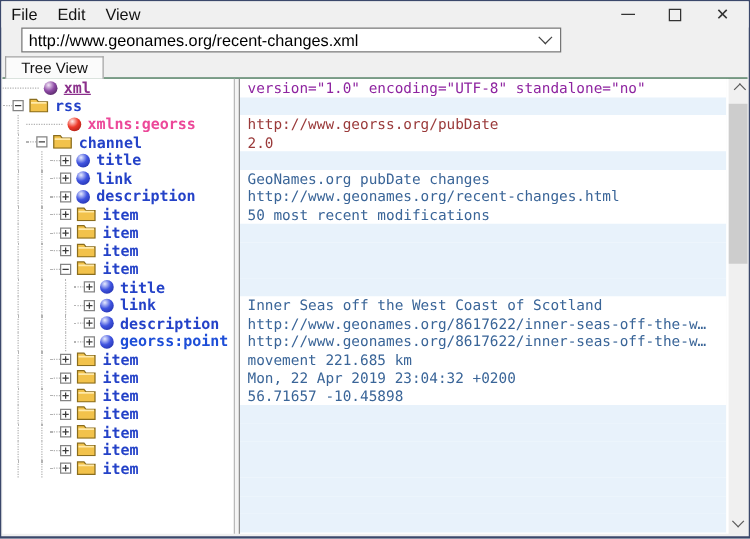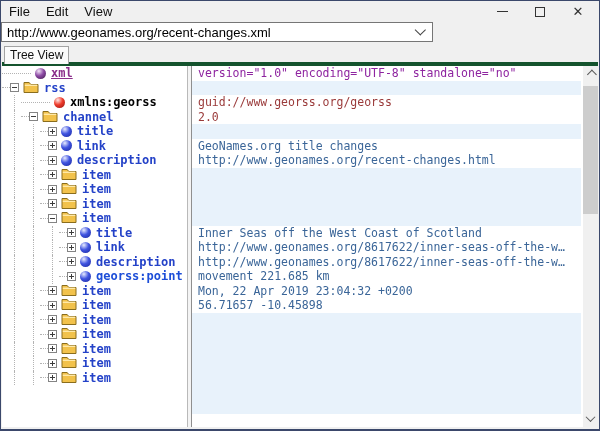--- a/index.html
+++ b/index.html
@@ -16,38 +16,38 @@
   
   .menubar { height: 21px; display: flex; align-items: flex-start; background: #f0f0f0; }
   .menu-item { font-size: 13px; color: #111; padding: 0 8px; height: 21px; line-height: 21px; cursor: default; }
   .win-controls { margin-left: auto; display: flex; align-items: center; height: 21px; }
   .wc { width: 38px; height: 21px; display: flex; align-items: center; justify-content: center; }
   .wc-min i { display:block; width: 11px; height: 1px; background: #333; }
   .wc-max i { display:block; width: 10px; height: 10px; border: 1px solid #333; }
   .wc-close { font-size: 13px; color: #333; line-height: 1; margin-right: 2px; }
 
   
-  .address-row { height: 21px; padding: 0 0 0 0; }
+  .address-row { height: 21px; padding: 0 0 0 16px; }
   .combobox { width: 432px; height: 20px; background: #fff; border: 1px solid #767676;
               display: flex; align-items: center; }
   .combobox input { flex: 1; border: none; outline: none; font-family: "Liberation Sans", sans-serif;
                     font-size: 13px; color: #000; padding: 0 0 0 5px; background: transparent; }
   .combo-btn { width: 22px; height: 18px; display: flex; align-items: center; justify-content: center; }
   .chev-down { width: 8px; height: 8px; border-left: 1px solid #444; border-bottom: 1px solid #444;
                transform: rotate(-45deg) translate(1px,-2px); }
 
   
   .tabrow { height: 18px; margin-top: 1px; padding-left: 3px; position: relative; z-index: 2; }
-  .tab { display: inline-block; height: 18px; line-height: 17px; padding: 0 5px;
+  .tab { display: inline-block; height: 18px; line-height: 17px; padding: 0 12px;
          font-size: 12px; color: #111; background: #fbfbfb;
          border: 1px solid #a3a3a3; border-bottom: none; position: relative; top: 1px; }
 
   
   .content { position: absolute; left: 1px; right: 1px; top: 61px; bottom: 2px;
-             border-top: 4px solid #14532d; background: #f0f0f0; display: flex; z-index: 1; }
+             border-top: 1px solid #14532d; background: #f0f0f0; display: flex; z-index: 1; }
 
   .tree-panel { width: 186px; background: #fff; overflow: hidden; border-right: 1px solid #b9b9b9; }
   .splitter { width: 4px; background: #f4f4f4; border-right: 1px solid #8f8f8f; }
 
   .trow { height: 14.5px; display: flex; align-items: center; white-space: nowrap;
           font-family: "DejaVu Sans Mono", "Liberation Mono", monospace;
           font-size: 12px; font-weight: bold; cursor: default; }
   .gd { width: 19px; align-self: stretch; position: relative; flex: none; }
   .gd::before { content:''; position: absolute; left: 12px; top: 0; bottom: 0;
                 border-left: 1px dotted #b3b3b3; }
@@ -127,21 +127,21 @@
           <span class="icon"><svg width="16" height="13" viewBox="0 0 16 13">
               <path d="M1 2.5 h5.2 l1.6 2 H15 v8 H1 z" fill="#f2c24b" stroke="#8a6d1d" stroke-width="1"></path>
               <path d="M1.8 5.3 H14.2" stroke="#ffe9a8" stroke-width="1.4" fill="none"></path>
             </svg></span>
           <span class="nlabel" style="color: rgb(36, 66, 200);">rss</span>
         </div>
         <div class="trow">
           <span class="gd"></span>
           <span class="stub w29"></span>
           <span class="icon ball b-attr"></span>
-          <span class="nlabel" style="color: #000000;">xmlns:georss</span>
+          <span class="nlabel" style="color: #ec4899;">xmlns:georss</span>
         </div>
         <div class="trow">
           <span class="gd"></span>
           <span class="stub w8"></span>
           <span class="exp minus"></span>
           <span class="icon"><svg width="16" height="13" viewBox="0 0 16 13">
               <path d="M1 2.5 h5.2 l1.6 2 H15 v8 H1 z" fill="#f2c24b" stroke="#8a6d1d" stroke-width="1"></path>
               <path d="M1.8 5.3 H14.2" stroke="#ffe9a8" stroke-width="1.4" fill="none"></path>
             </svg></span>
           <span class="nlabel" style="color: rgb(36, 66, 200);">channel</span>
@@ -325,25 +325,26 @@
               <path d="M1 2.5 h5.2 l1.6 2 H15 v8 H1 z" fill="#f2c24b" stroke="#8a6d1d" stroke-width="1"></path>
               <path d="M1.8 5.3 H14.2" stroke="#ffe9a8" stroke-width="1.4" fill="none"></path>
             </svg></span>
           <span class="nlabel" style="color: rgb(36, 66, 200);">item</span>
         </div>
       </div>
     <div class="splitter"></div>
     <div class="value-panel" id="value-panel">
         <div class="vrow" style="color: rgb(142, 36, 160);">version="1.0" encoding="UTF-8" standalone="no"</div>
         <div class="vrow" style="background: rgb(232, 242, 251);"></div>
-        <div class="vrow" style="color: rgb(154, 58, 58);">guid://www.georss.org/georss</div>
+        <div class="vrow" style="color: rgb(154, 58, 58);">http://www.georss.org/pubDate</div>
         <div class="vrow" style="color: rgb(154, 58, 58);">2.0</div>
         <div class="vrow" style="background: rgb(232, 242, 251);"></div>
-        <div class="vrow" style="color: rgb(58, 101, 152);">GeoNames.org title changes</div>
+        <div class="vrow" style="color: rgb(58, 101, 152);">GeoNames.org pubDate changes</div>
         <div class="vrow" style="color: rgb(58, 101, 152);">http://www.geonames.org/recent-changes.html</div>
+        <div class="vrow" style="color: rgb(58, 101, 152);">50 most recent modifications</div>
         <div class="vrow" style="background: rgb(232, 242, 251);"></div>
         <div class="vrow" style="background: rgb(232, 242, 251);"></div>
         <div class="vrow" style="background: rgb(232, 242, 251);"></div>
         <div class="vrow" style="background: rgb(232, 242, 251);"></div>
         <div class="vrow" style="color: rgb(58, 101, 152);">Inner Seas off the West Coast of Scotland</div>
         <div class="vrow" style="color: rgb(58, 101, 152);">http://www.geonames.org/8617622/inner-seas-off-the-w…</div>
         <div class="vrow" style="color: rgb(58, 101, 152);">http://www.geonames.org/8617622/inner-seas-off-the-w…</div>
         <div class="vrow" style="color: rgb(58, 101, 152);">movement 221.685 km</div>
         <div class="vrow" style="color: rgb(58, 101, 152);">Mon, 22 Apr 2019 23:04:32 +0200</div>
         <div class="vrow" style="color: rgb(58, 101, 152);">56.71657 -10.45898</div>

